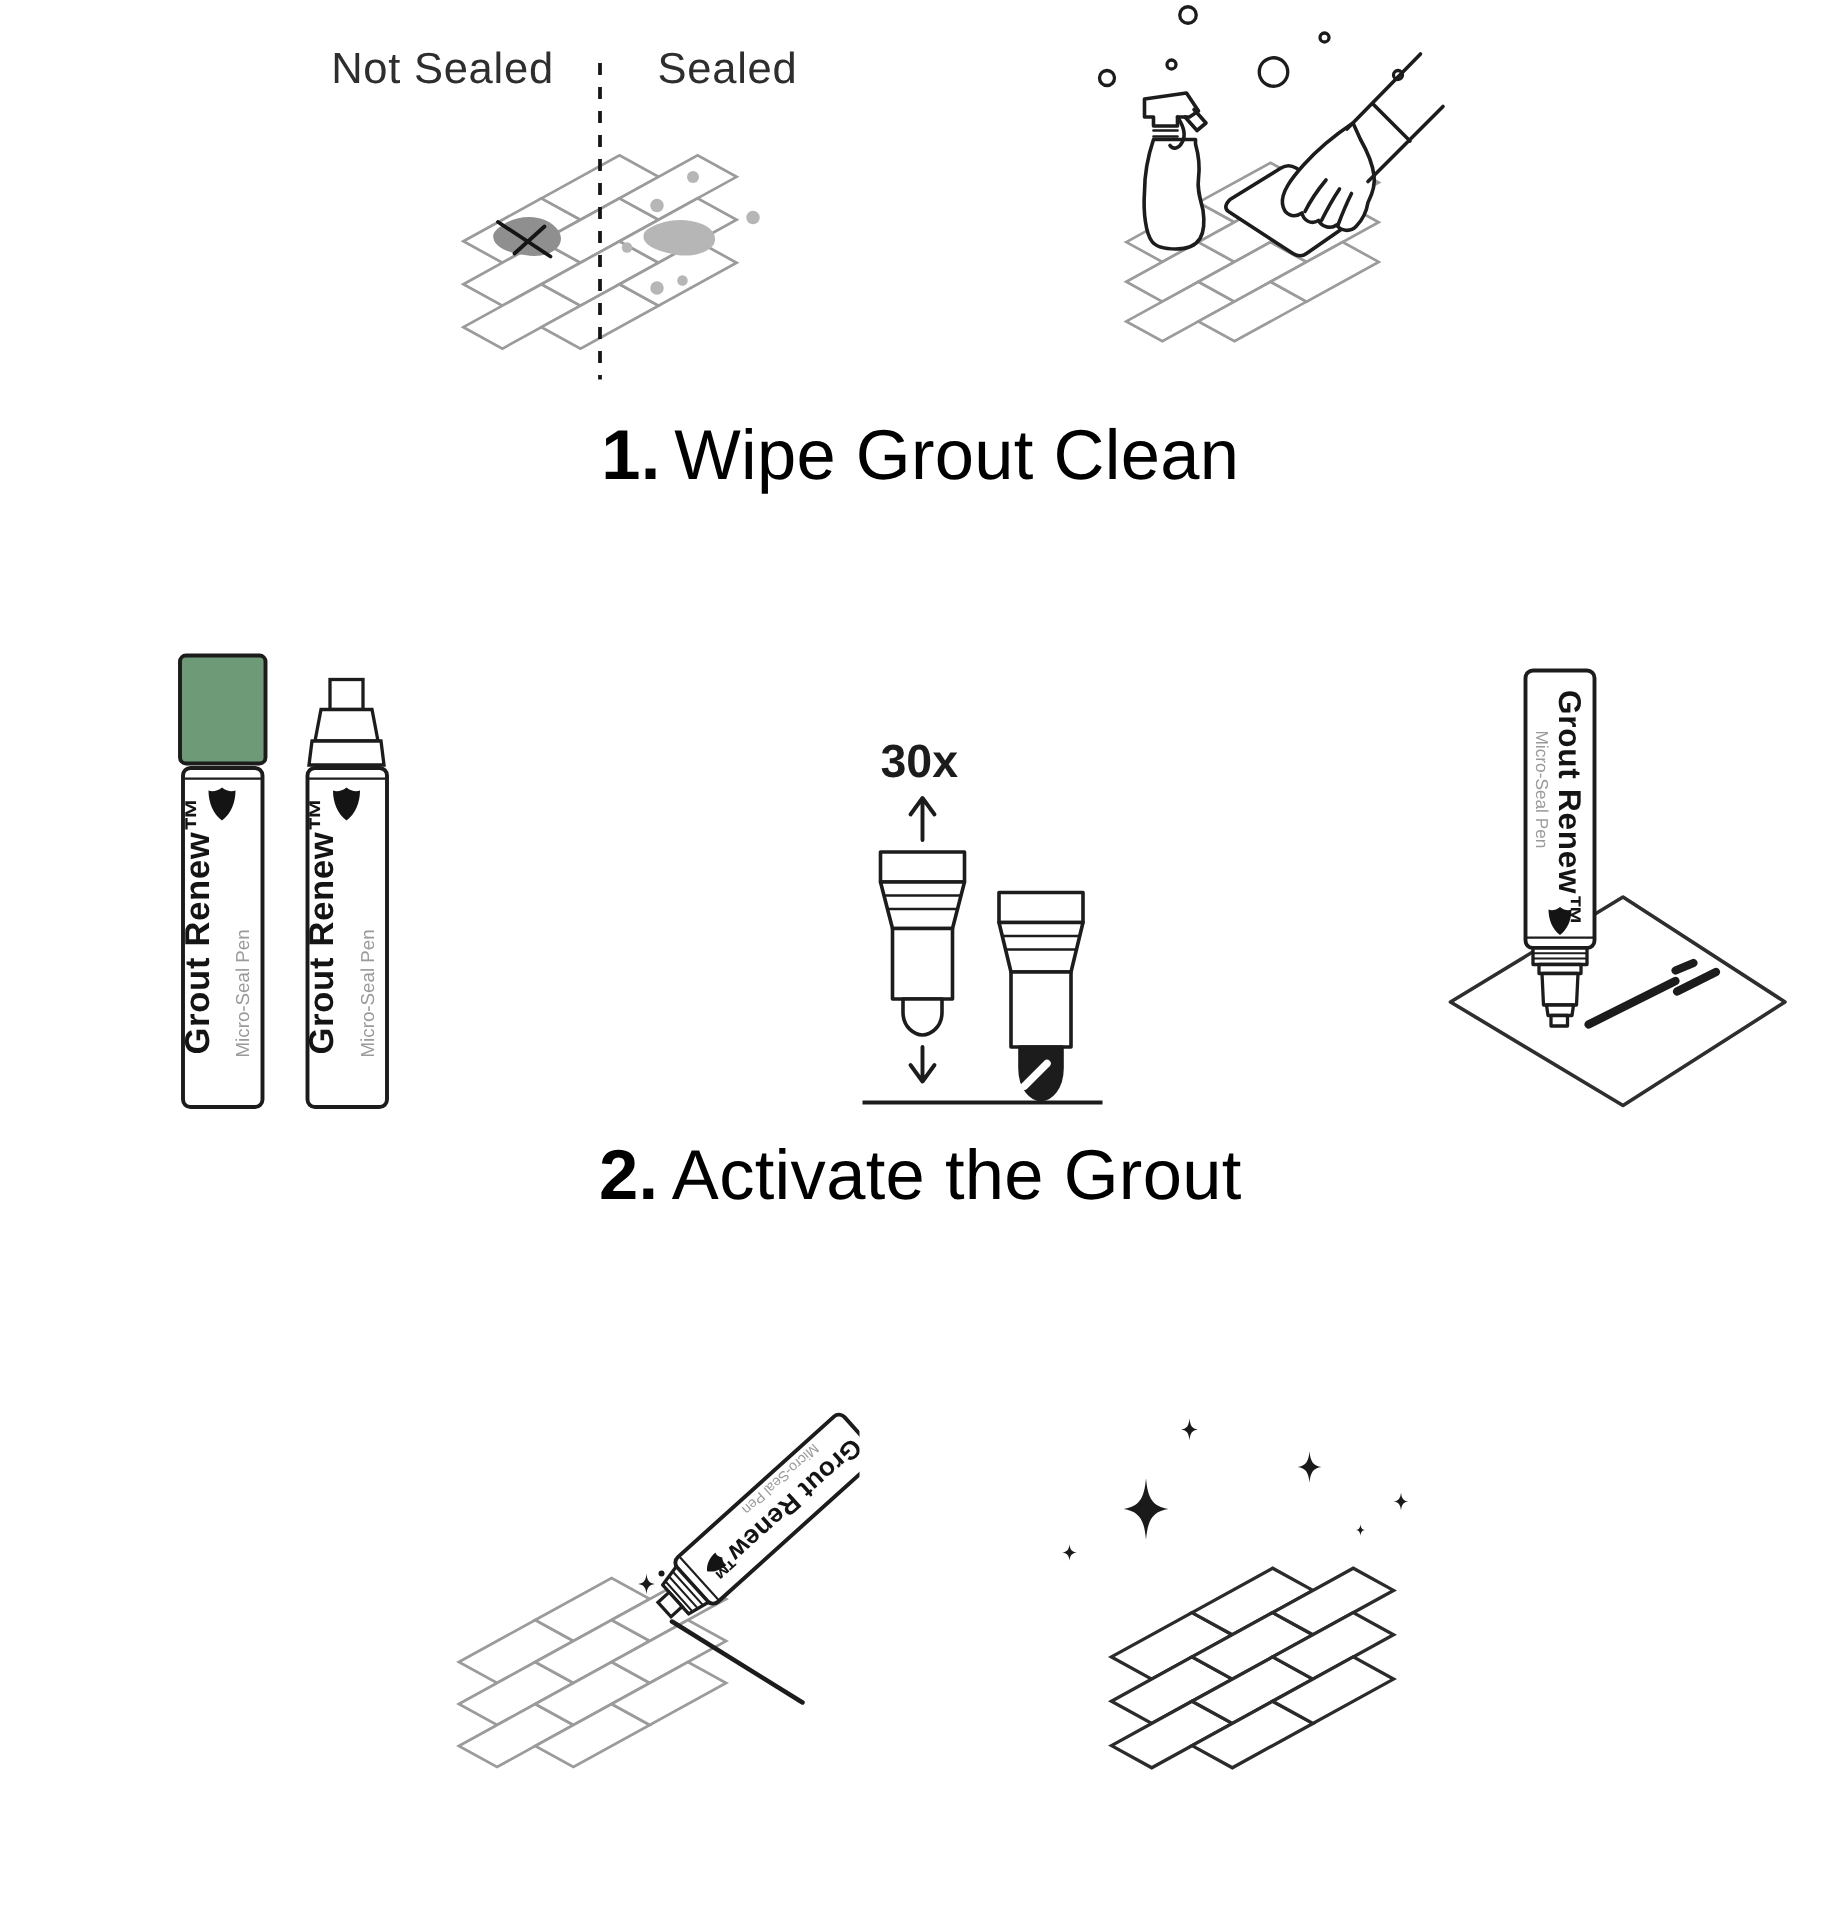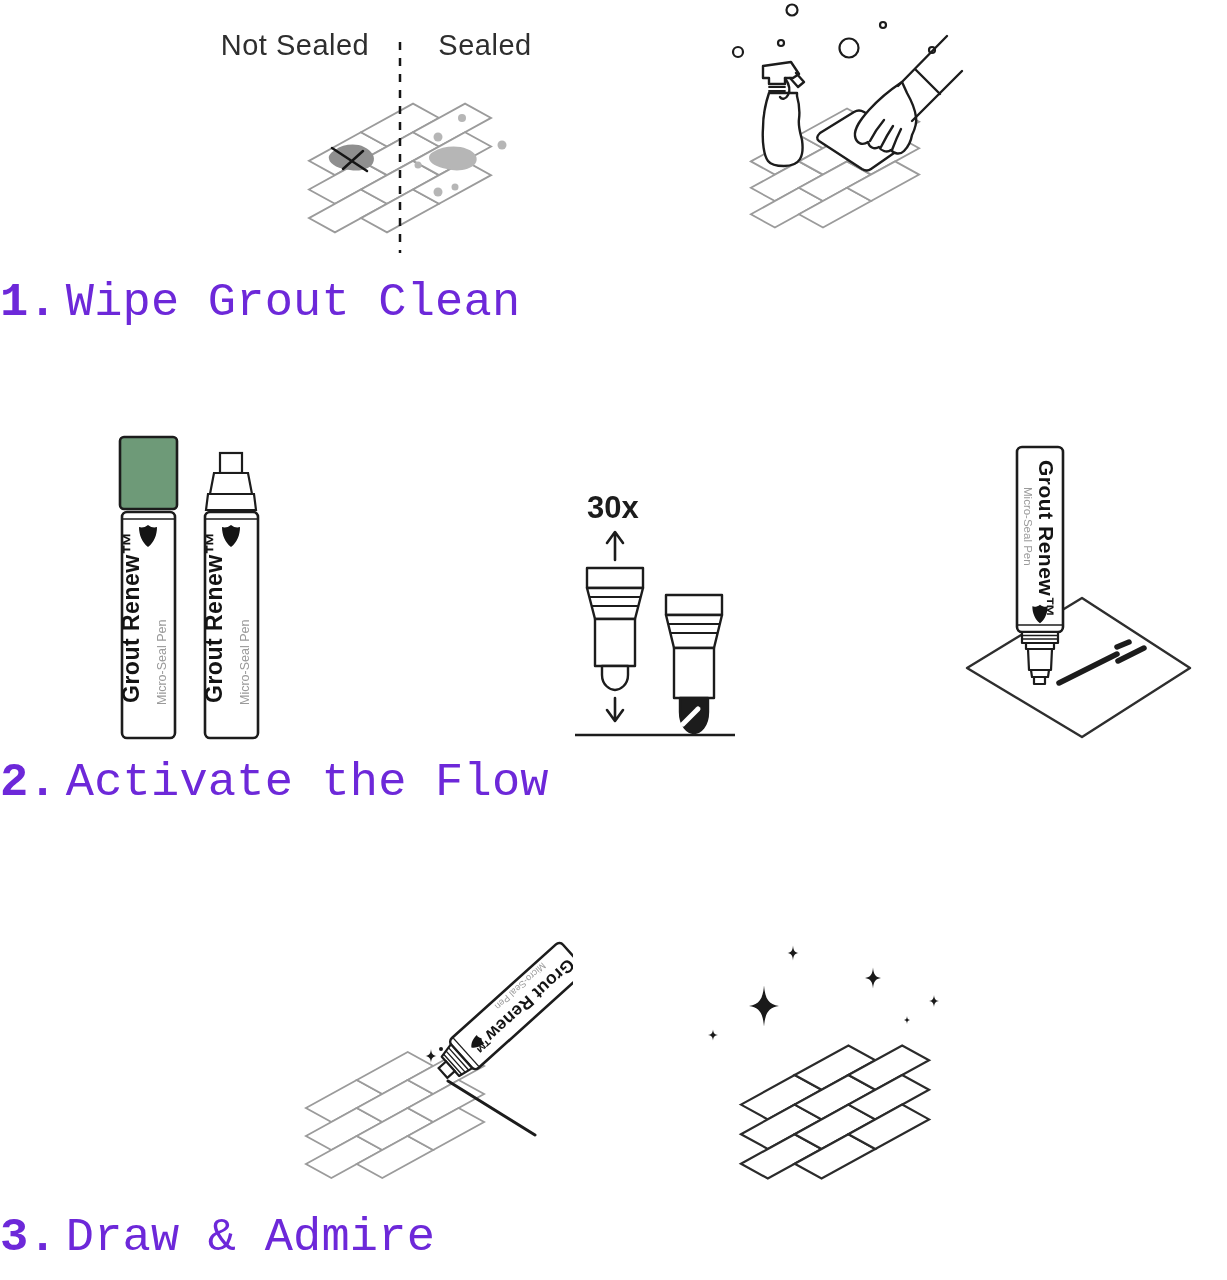--- a/index.html
+++ b/index.html
@@ -2,24 +2,23 @@
 <html><head>
 <meta charset="utf-8">
 <style>
   html,body{margin:0;padding:0;background:#fff;}
   .canvas{
     position:relative;width:1227px;height:1276px;background:#ffffff;
     overflow:hidden;font-family:"Liberation Sans",sans-serif;
   }
   .abs{position:absolute;}
   .step-heading{
-    position:absolute;left:0;width:100%;
-    font-size:47px;line-height:1;color:#6d28d9;letter-spacing:0.2px;
+    position:absolute;left:0;width:100%;text-align:center;
+    font-size:47px;line-height:1;color:#000000;letter-spacing:0.2px;
     white-space:nowrap;
-    font-family:Liberation Mono, monospace;
   }
   .step-num{font-weight:700;margin-right:9px;}
   .step-title{font-weight:400;}
   svg text{font-family:"Liberation Sans",sans-serif;}
 </style>
 </head>
 <body>
 
 <div class="canvas">
 
@@ -167,21 +166,21 @@
         <path d="M94,240 L112,240 L111,247 L95,247 Z"></path>
         <path d="M97,247 L108,247 L108,254 L97,254 Z"></path>
       </g>
       <use href="#shield" fill="#141414" transform="translate(103,184) scale(0.85)"></use>
       <text transform="rotate(90)" x="30" y="-102" font-size="21" font-weight="700" fill="#141414" letter-spacing="0.5">Grout Renew™</text>
       <text transform="rotate(90)" x="57" y="-87" font-size="11.5" fill="#9a9a9a">Micro-Seal Pen</text>
     </g>
   </svg>
 
   <div class="step-heading" style="top:759px">
-    <span class="step-num">2.</span><span class="step-title">Activate the Flow</span>
+    <span class="step-num">2.</span><span class="step-title">Activate the Grout</span>
   </div>
 
   <svg class="abs" style="left:228px;top:930px" width="345" height="295" viewBox="0 0 345 295">
     <g>
       <use href="#tileGrid" color="#9b9b9b" stroke-width="1.8" transform="translate(167,185) scale(0.9,0.495) rotate(-45)"></use>
     </g>
     <path d="M220,151 L307,205" stroke="#1c1c1c" stroke-width="3" stroke-linecap="round" fill="none"></path>
     <use href="#spark" fill="#1a1a1a" transform="translate(203,126) scale(0.55,0.7)"></use>
     <circle cx="213" cy="119" r="2" fill="#1a1a1a"></circle>
     <g transform="translate(215,143) rotate(48)">
@@ -203,17 +202,14 @@
     <g fill="#1a1a1a">
       <use href="#spark" transform="translate(138,23) scale(0.55,0.75)"></use>
       <use href="#spark" transform="translate(218,48) scale(0.8,1.05)"></use>
       <use href="#spark" transform="translate(109,76) scale(1.5,2.05)"></use>
       <use href="#spark" transform="translate(279,71) scale(0.5,0.6)"></use>
       <use href="#spark" transform="translate(252,90) scale(0.3,0.4)"></use>
       <use href="#spark" transform="translate(58,105) scale(0.5,0.55)"></use>
     </g>
   </svg>
 
-  <div class="step-heading" style="top:1214px">
-    <span class="step-num">3.</span><span class="step-title">Draw &amp; Admire</span>
-  </div>
 
 </div>
 
 </body></html>

